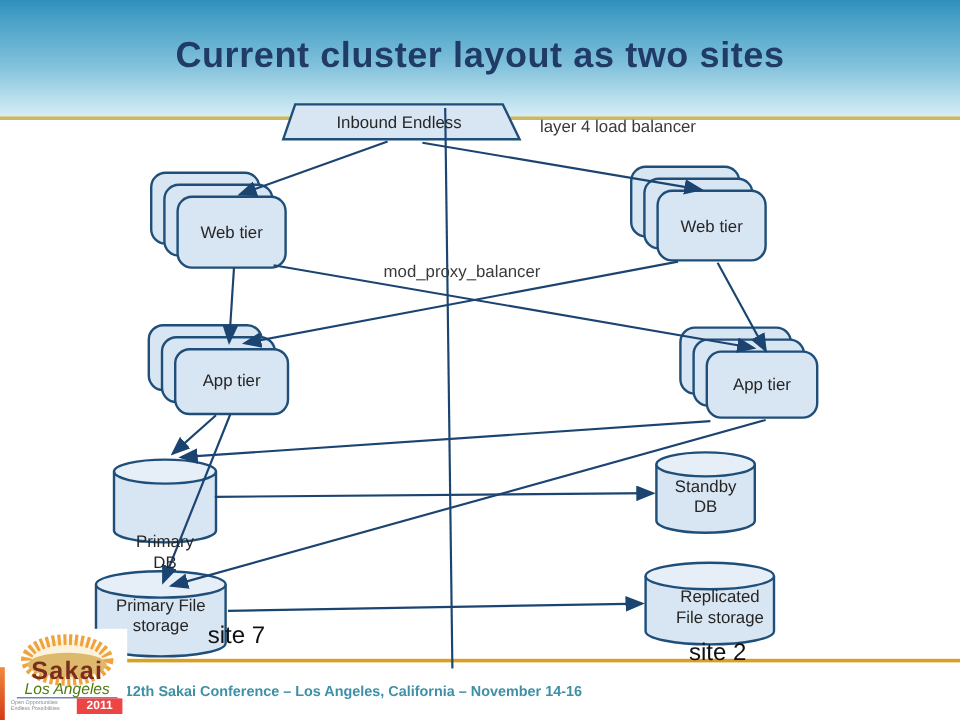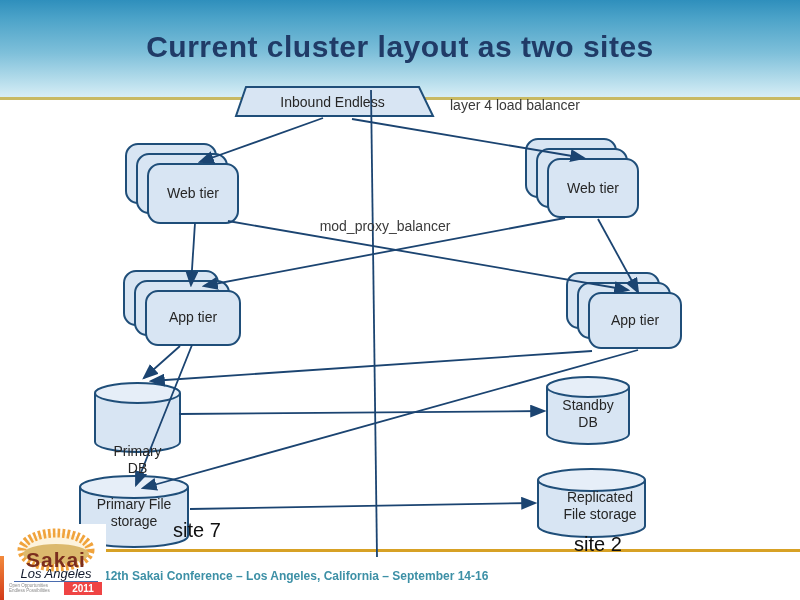--- a/index.html
+++ b/index.html
@@ -34,21 +34,21 @@
     color:#3d90a6;z-index:10;white-space:nowrap;
   }
   
   #logo{left:6px;top:524px;width:100px;height:74px;z-index:11;background:#ffffff;}
   #logo .sakai-word{
     position:absolute;left:0;top:24px;width:100px;text-align:center;
     font-size:21px;font-weight:bold;color:#7b2d1d;letter-spacing:1px;
   }
   #logo .la-word{
     position:absolute;left:0;top:42px;width:100px;text-align:center;
-    font-size:13px;font-style:italic;color:#0f172a;
+    font-size:13px;font-style:italic;color:#4d7c0f;
   }
   #logo .la-underline{position:absolute;left:8px;top:57px;width:84px;height:1px;background:#4a6cae;}
   #logo .tagline{
     position:absolute;left:3px;top:59px;width:54px;
     font-size:4.5px;line-height:5px;color:#8a8a8a;text-align:left;white-space:pre-line;
   }
   #logo .year-box{
     position:absolute;left:58px;top:58px;width:38px;height:13px;
     background:#ef4444;color:#ffffff;font-size:10px;font-weight:bold;
     text-align:center;line-height:13px;
@@ -145,21 +145,21 @@
 DB</div>
 <div class="lbl" style="left:547px;top:397px;width:82px;">Standby
 DB</div>
 <div class="lbl" style="left:80px;top:496px;width:108px;">Primary File
 storage</div>
 <div class="lbl" style="left:538px;top:489px;width:124px;">Replicated
 File storage</div>
 <div class="lbl" id="site1-label" style="left:167px;top:522px;width:60px;">site 7</div>
 <div class="lbl" id="site2-label" style="left:568px;top:536px;width:60px;">site 2</div>
 
-<div id="footer-text">12th Sakai Conference – Los Angeles, California – September 14-16</div>
+<div id="footer-text">12th Sakai Conference – Los Angeles, California – November 14-16</div>
 
 <div class="abs" id="logo">
   <svg width="100" height="52" viewBox="0 0 100 52">
     <ellipse cx="50" cy="26" rx="34" ry="17" fill="#fdf3dd" stroke="#f0a33c" stroke-width="9" stroke-dasharray="2.6 2.2"></ellipse>
     <ellipse cx="50" cy="30" rx="33" ry="10" fill="#dcb96d"></ellipse>
   </svg>
   <div class="sakai-word">Sakai</div>
   <div class="la-word">Los Angeles</div>
   <div class="la-underline"></div>
   <div class="tagline">Open Opportunities

